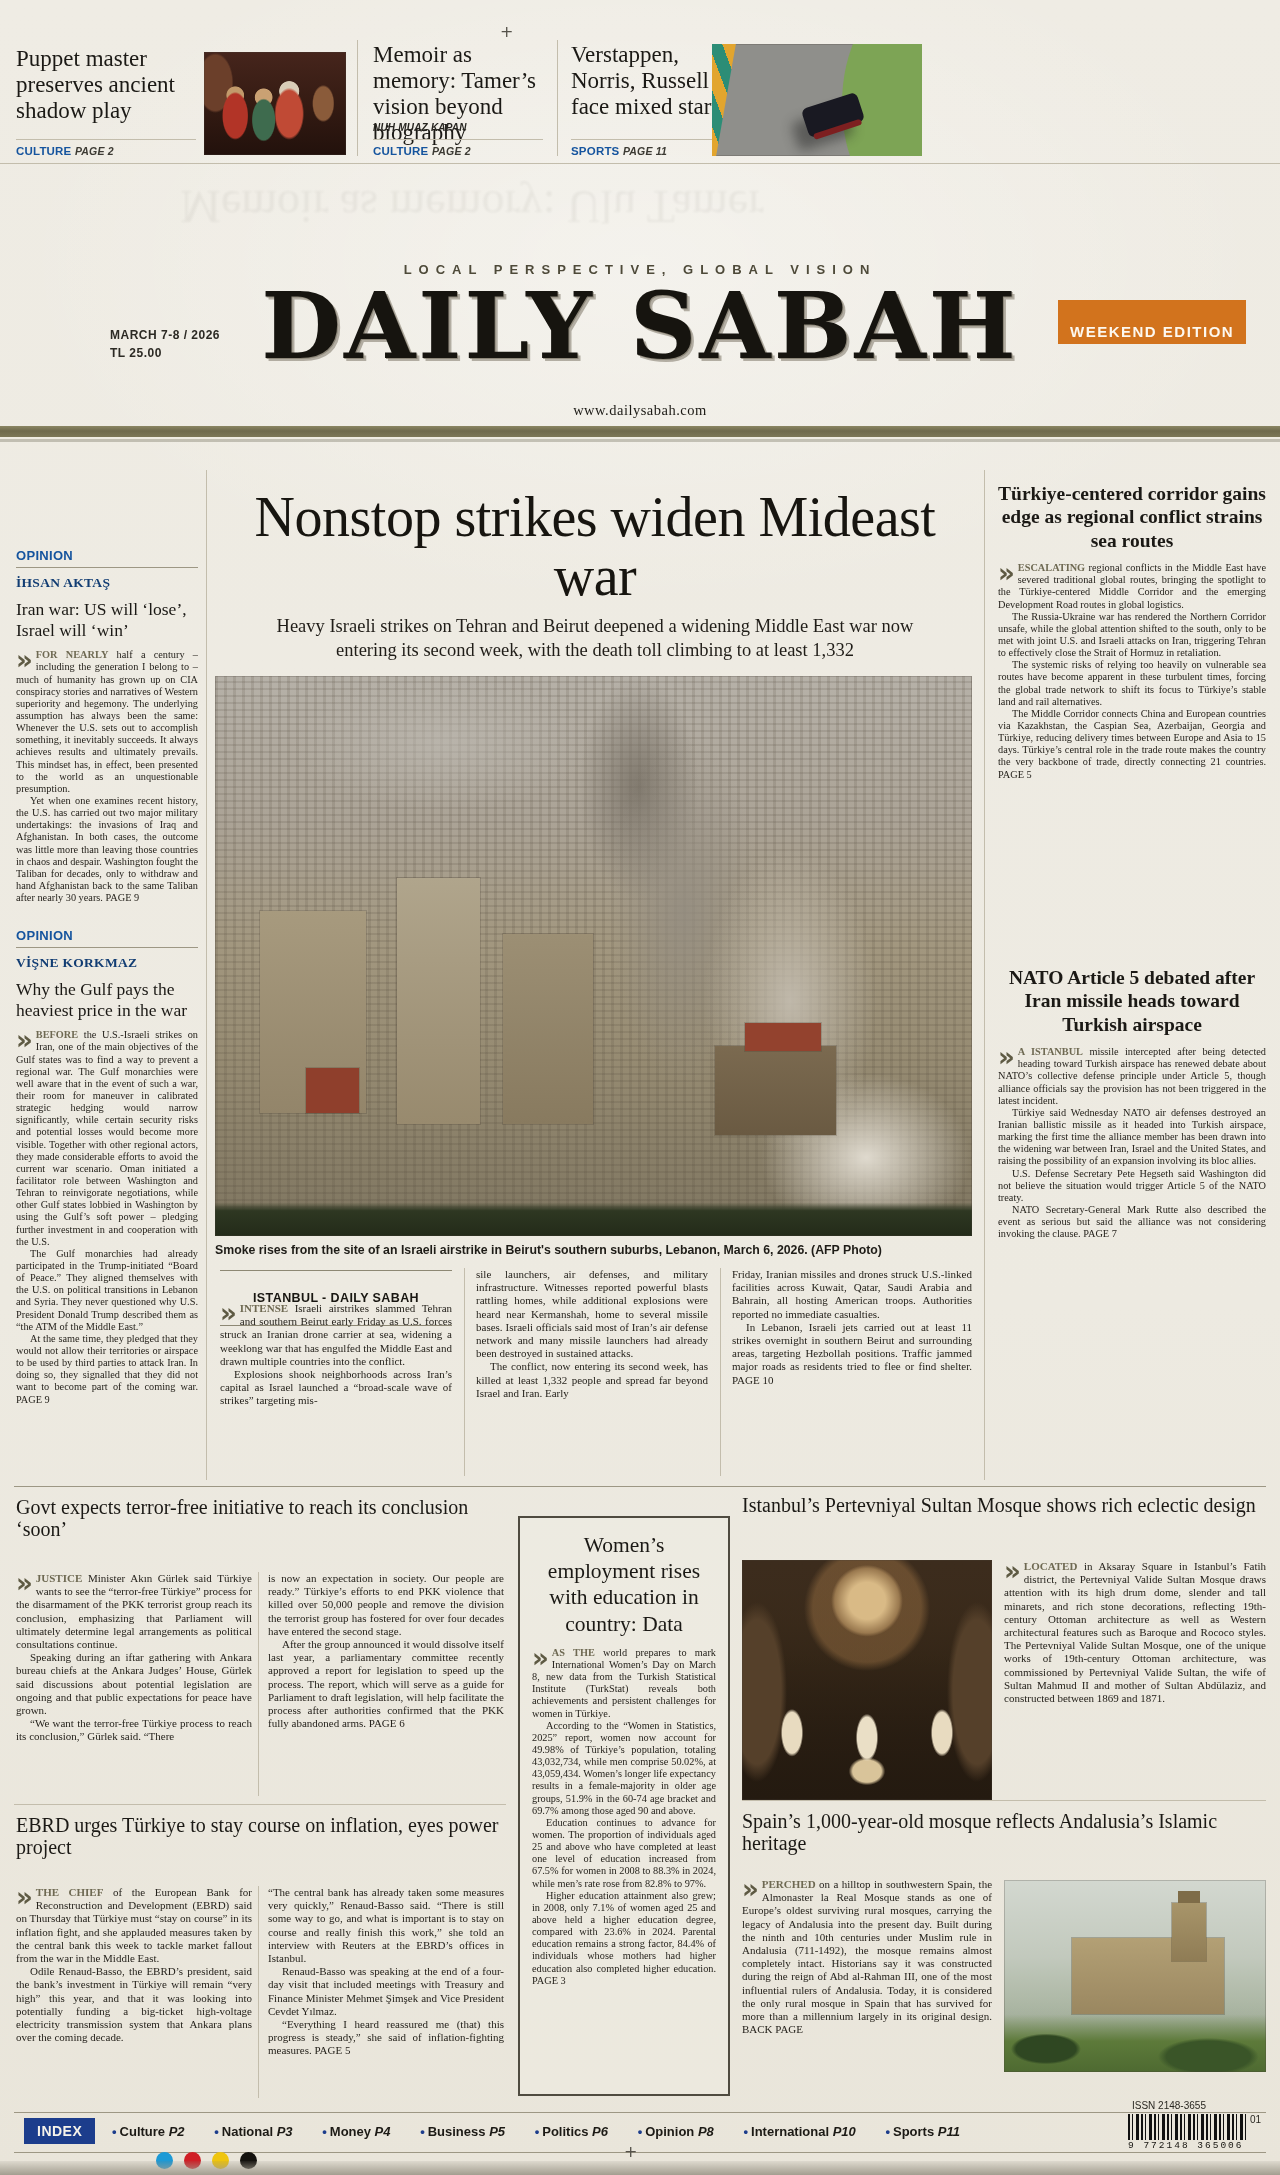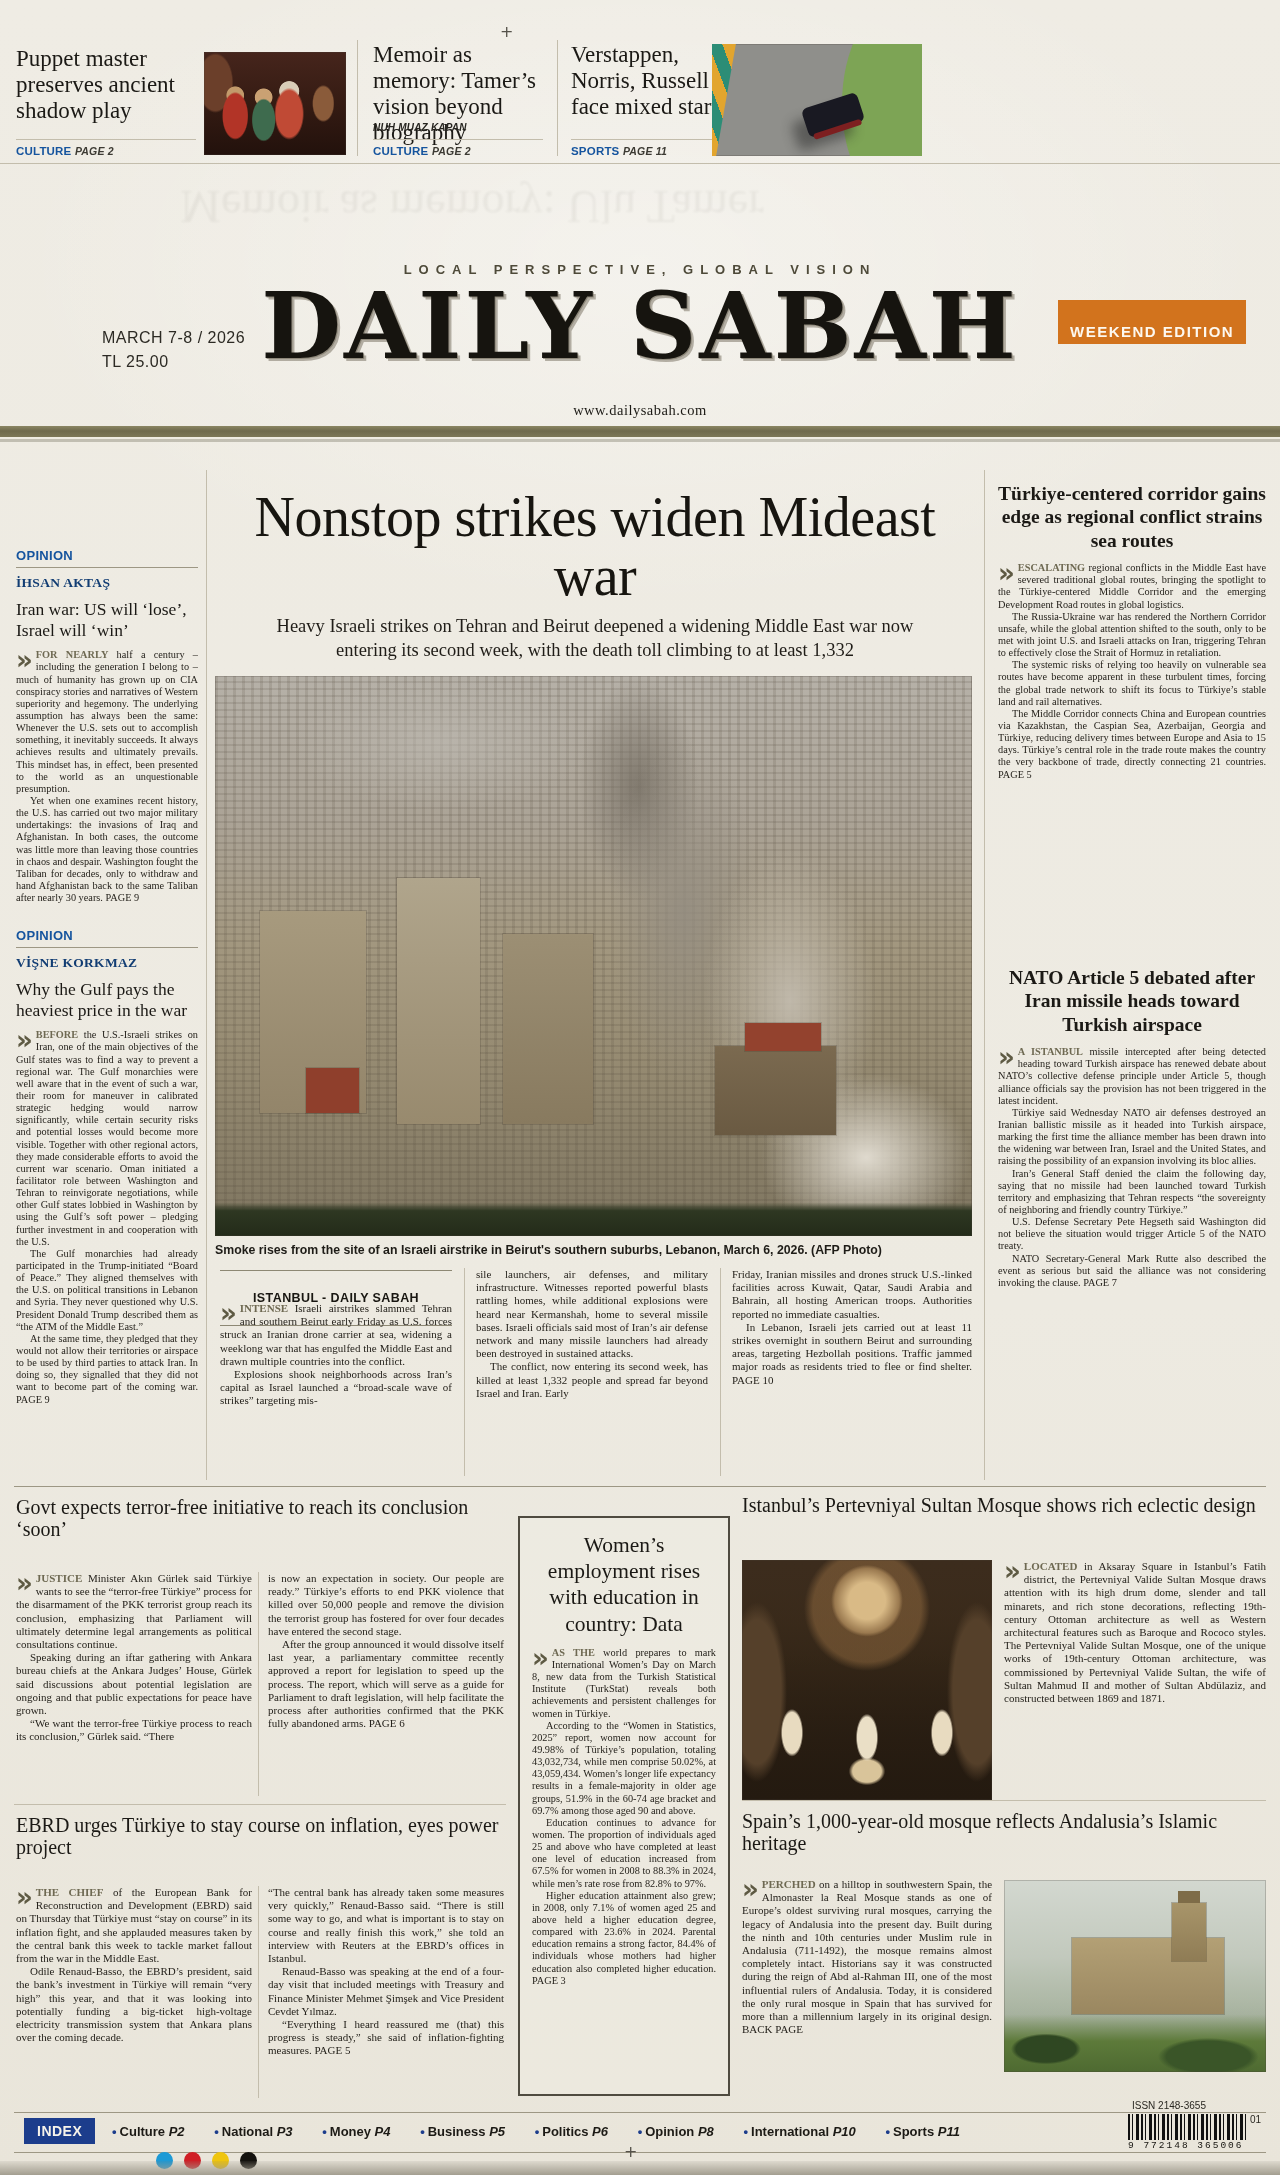--- a/index.html
+++ b/index.html
@@ -16,21 +16,21 @@
   .hrule.light{background:#c3bdac;}
 
   
   .teaser-h{font-size:23px;line-height:1.13;color:#1b1915;}
   .sec-label{font-family:"Liberation Sans",sans-serif;font-weight:700;font-size:11.5px;color:#15549e;letter-spacing:.2px;}
   .sec-label .pg{color:#3c3a33;font-style:italic;font-weight:700;font-size:10.5px;}
   .author-sm{font-family:"Liberation Sans",sans-serif;font-style:italic;font-weight:700;font-size:10px;color:#26241f;letter-spacing:.2px;}
   .kicker{font-family:"Liberation Sans",sans-serif;font-weight:700;font-size:13px;letter-spacing:7px;color:#4e4a39;text-align:center;}
   .masthead{font-family:"DejaVu Serif",serif;font-weight:900;font-size:92px;letter-spacing:3px;line-height:1;color:#16140f;
     text-shadow:3px 3px 0 rgba(125,119,104,.55),1px 1px 0 rgba(125,119,104,.7);text-align:center;white-space:nowrap;}
-  .mh-date{font-family:"Liberation Sans",sans-serif;font-size:16px;font-weight:400;color:#2c2a24;letter-spacing:.5px;line-height:1.5;}
+  .mh-date{font-family:"Liberation Sans",sans-serif;font-size:12px;font-weight:700;color:#2c2a24;letter-spacing:.5px;line-height:1.5;margin-left:8px;}
   .badge{background:#d2731d;color:#fdf8ef;font-family:"Liberation Sans",sans-serif;font-weight:700;font-size:15px;
     letter-spacing:1.5px;padding:23px 12px 4px;white-space:nowrap;}
   .website{font-size:14.5px;color:#1c1a15;text-align:center;letter-spacing:.5px;}
   .oliveband{position:absolute;left:0;width:1280px;height:11px;
     background:linear-gradient(180deg,#8b8663 0%,#6f6a4c 45%,#7c7757 100%);border-bottom:2px solid #efece2;box-shadow:0 3px 0 rgba(110,105,85,.35);}
 
   .op-label{font-family:"Liberation Sans",sans-serif;font-weight:700;font-size:13px;color:#15549e;letter-spacing:.3px;}
   .op-author{font-weight:700;font-size:13.5px;color:#123d73;letter-spacing:.3px;margin-top:7px;}
   .op-head{font-size:17.5px;line-height:1.18;color:#1b1915;margin-top:8px;}
 
@@ -241,21 +241,20 @@
         <p>The systemic risks of relying too heavily on vulnerable sea routes have become apparent in these turbulent times, forcing the global trade network to shift its focus to Türkiye’s stable land and rail alternatives.</p>
         <p>The Middle Corridor connects China and European countries via Kazakhstan, the Caspian Sea, Azerbaijan, Georgia and Türkiye, reducing delivery times between Europe and Asia to 15 days. Türkiye’s central role in the trade route makes the country the very backbone of trade, directly connecting 21 countries. PAGE 5</p>
       </div>
   </div>
 
   <div class="abs" style="left:998px;top:966px;width:268px;">
     <div class="rc-head">NATO Article 5 debated after Iran missile heads toward Turkish airspace</div>
     <div class="bt sz10" style="margin-top:10px;">
       <p class="p0"><span class="chev">»</span><span class="lead">A ISTANBUL</span> <span>missile intercepted after being detected heading toward Turkish airspace has renewed debate about NATO’s collective defense principle under Article 5, though alliance officials say the provision has not been triggered in the latest incident.</span></p>
     <p>Türkiye said Wednesday NATO air defenses destroyed an Iranian ballistic missile as it headed into Turkish airspace, marking the first time the alliance member has been drawn into the widening war between Iran, Israel and the United States, and raising the possibility of an expansion involving its bloc allies.</p>
-        <p>Iran’s General Staff denied the claim the following day, saying that no missile had been launched toward Turkish territory and emphasizing that Tehran respects “the sovereignty of neighboring and friendly country Türkiye.”</p>
         <p>U.S. Defense Secretary Pete Hegseth said Washington did not believe the situation would trigger Article 5 of the NATO treaty.</p>
         <p>NATO Secretary-General Mark Rutte also described the event as serious but said the alliance was not considering invoking the clause. PAGE 7</p>
       </div>
   </div>
 
   <div class="hrule" style="left:14px;top:1486px;width:1252px;"></div>
 
   <div class="abs sec2-head" style="left:16px;top:1496px;width:486px;">Govt expects terror-free initiative to reach its conclusion ‘soon’</div>
   <div class="abs bt sz11" style="left:16px;top:1572px;width:236px;">
     <p class="p0"><span class="chev">»</span><span class="lead">JUSTICE</span> <span>Minister Akın Gürlek said Türkiye wants to see the “terror-free Türkiye” process for the disarmament of the PKK terrorist group reach its conclusion, emphasizing that Parliament will ultimately determine legal arrangements as political consultations continue.</span></p>

